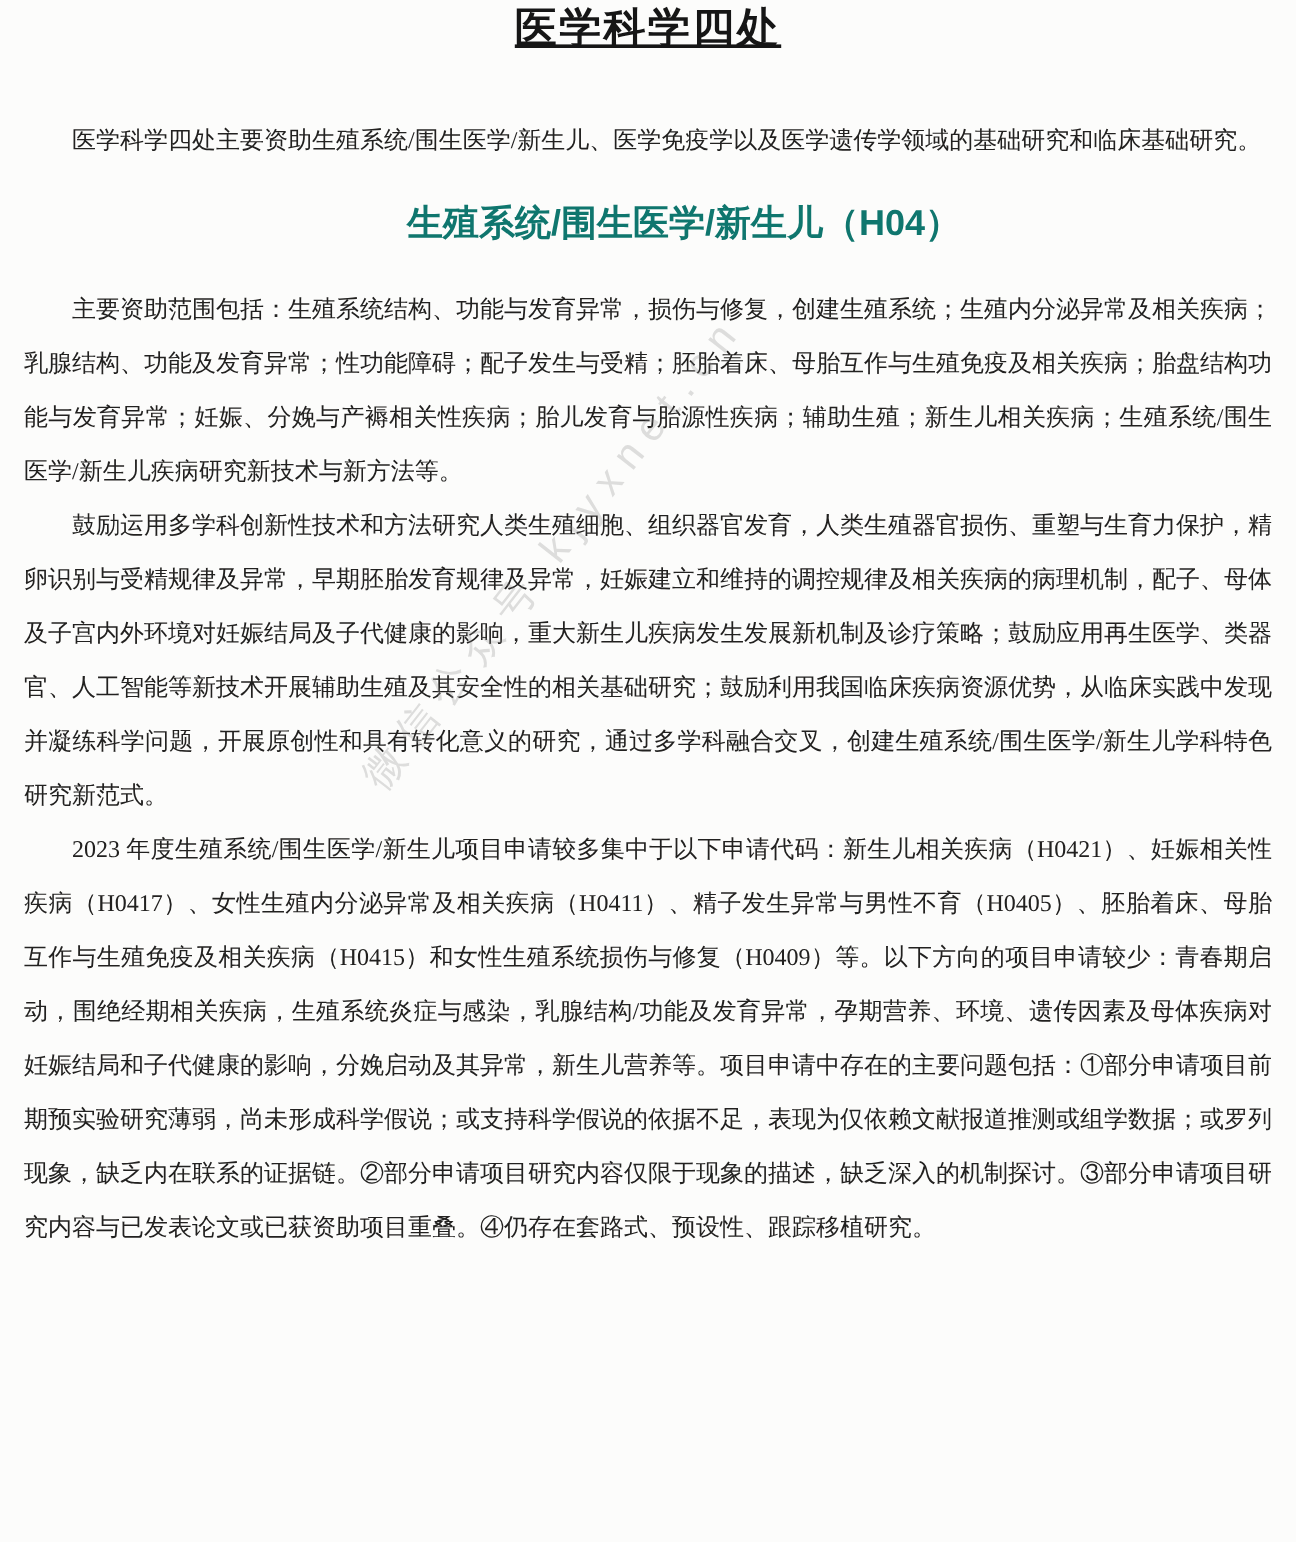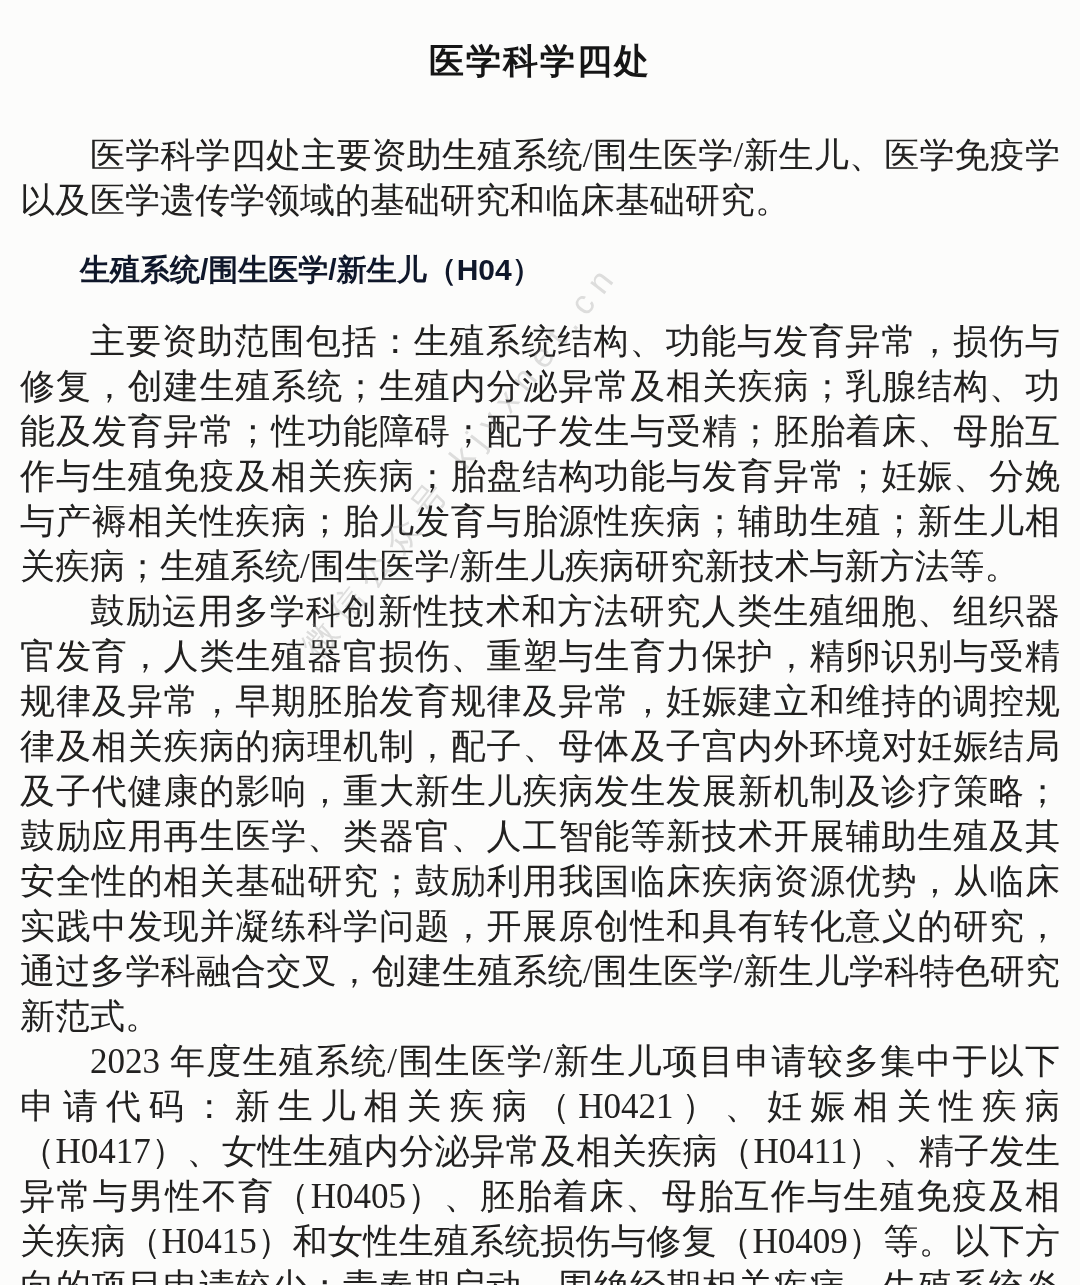--- a/index.html
+++ b/index.html
@@ -13,50 +13,51 @@
     height: 1285px;
     margin: 0 auto;
     background: #fcfcfb;
     overflow: hidden;
     color: #1e1e1e;
     box-sizing: border-box;
     padding: 0 20px;
   }
   .doc-title {
     margin: 0;
-    padding-top: 38px;
     text-align: center;
     font-family: "Liberation Sans", "DejaVu Sans", sans-serif;
     font-weight: bold;
     font-size: 35px;
     letter-spacing: 2px;
     color: #161616;
+    text-decoration: underline;
   }
   .body-text {
     font-family: "Liberation Serif", "DejaVu Serif", serif;
-    font-size: 35px;
+    font-size: 20px;
     line-height: 45px;
     text-align: justify;
     text-justify: inter-character;
     color: #222120;
     margin: 0;
     text-indent: 2em;
   }
   .intro-para {
     margin-top: 48px;
   }
   .section-heading {
     margin: 0;
     margin-top: 26px;
     font-family: "Liberation Sans", "DejaVu Sans", sans-serif;
     font-weight: bold;
     font-size: 30px;
-    color: #0f172a;
+    color: #0f766e;
     text-indent: 2em;
     line-height: 42px;
+    text-align: center;
   }
   .scope-para {
     margin-top: 28px;
   }
   .watermark {
     position: absolute;
     left: 310px;
     top: 630px;
     width: 760px;
     transform: rotate(-52deg);

